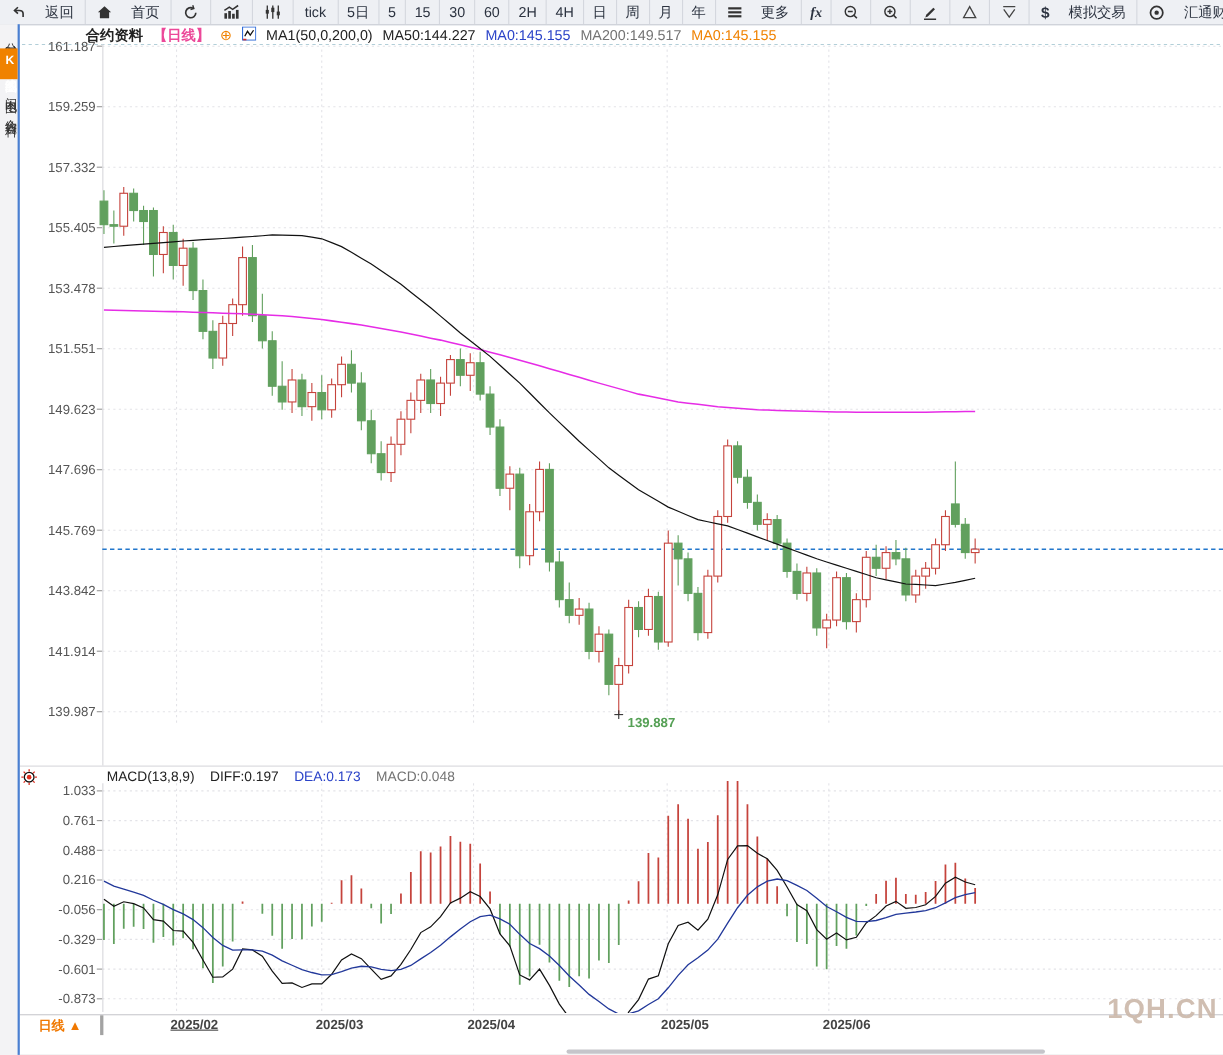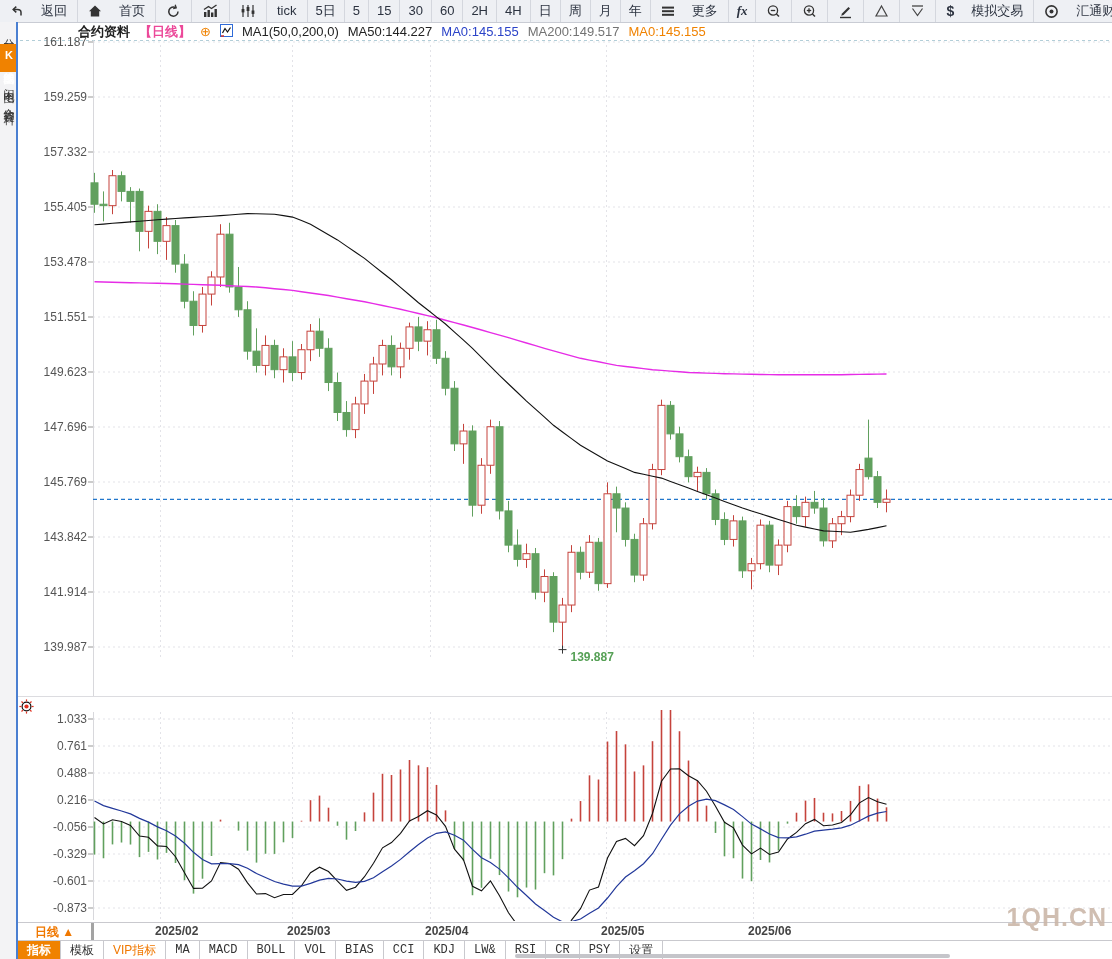--- a/index.html
+++ b/index.html
@@ -596,44 +596,33 @@
           <line x1="7.5" y1="12.6" x2="7.5" y2="14.6"></line>
         <line x1="0.4" y1="7.5" x2="2.4" y2="7.5"></line>
           <line x1="12.6" y1="7.5" x2="14.6" y2="7.5"></line>
         <line x1="2.5" y1="2.5" x2="3.9" y2="3.9"></line>
           <line x1="11.1" y1="11.1" x2="12.5" y2="12.5"></line>
         <line x1="12.5" y1="2.5" x2="11.1" y2="3.9"></line>
           <line x1="3.9" y1="11.1" x2="2.5" y2="12.5"></line>
       </g>
     </svg>
   </span>
+  <div class="macd-title">
+    <span class="t-black">MACD(13,8,9)</span>
+    <span class="t-black">DIFF:0.197</span>
+    <span class="t-blue">DEA:0.173</span>
+    <span class="t-mag">MACD:0.048</span>
+  </div>
 
   <div class="xrow" id="xrow">
     <div class="period-cell">日线 ▲</div>
-  <span class="xlabel" style="left: 155px;">2025/02</span>
+  <span class="xlabel" style="left: 155px; text-decoration: underline;">2025/02</span>
       <span class="xlabel" style="left: 287px;">2025/03</span>
       <span class="xlabel" style="left: 425px;">2025/04</span>
       <span class="xlabel" style="left: 601px;">2025/05</span>
       <span class="xlabel" style="left: 748px;">2025/06</span>
     </div>
 
   <div class="watermark">1QH.CN</div>
 
-  <div class="tabbar" id="tabbar">
-      <div class="tab active cjk">指标</div>
-      <div class="tab cjk">模板</div>
-      <div class="tab vip cjk">VIP指标</div>
-      <div class="tab">MA</div>
-      <div class="tab">MACD</div>
-      <div class="tab">BOLL</div>
-      <div class="tab">VOL</div>
-      <div class="tab">BIAS</div>
-      <div class="tab">CCI</div>
-      <div class="tab">KDJ</div>
-      <div class="tab">LW&amp;</div>
-      <div class="tab">RSI</div>
-      <div class="tab">CR</div>
-      <div class="tab">PSY</div>
-      <div class="tab cjk">设置</div>
-    </div>
 
   <div class="hscroll"></div>
 </div>
 
 </body></html>

